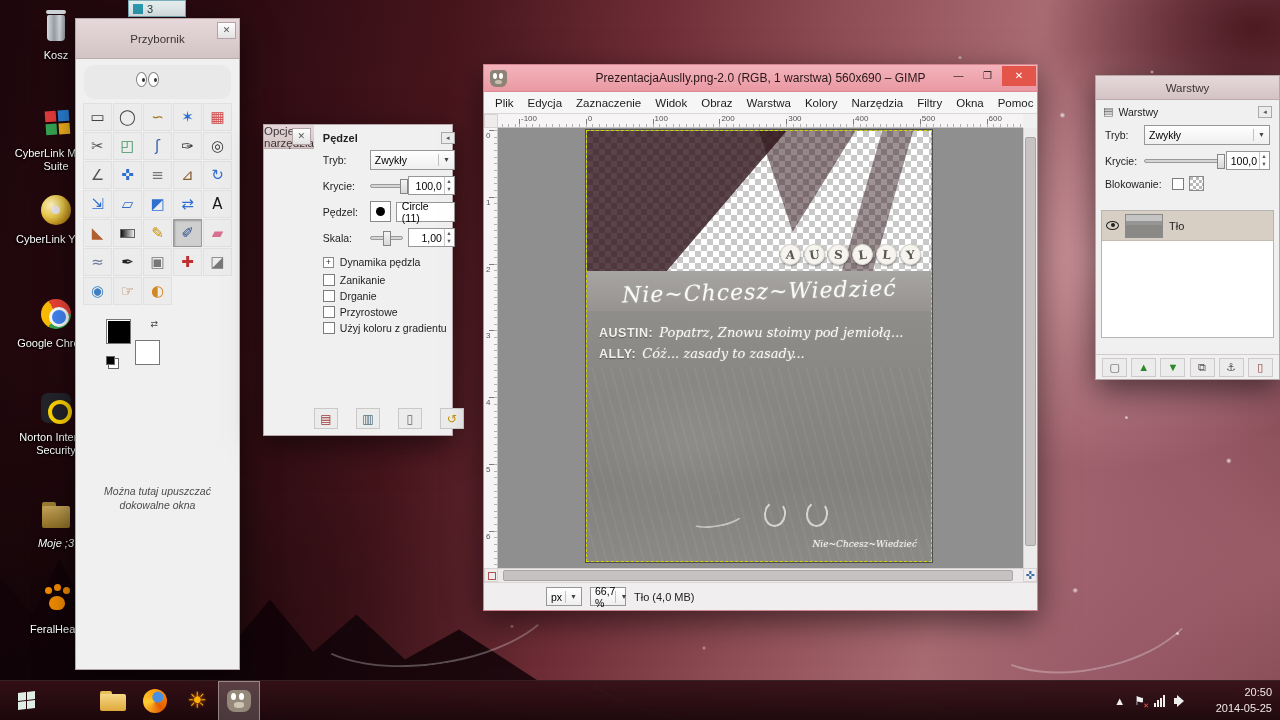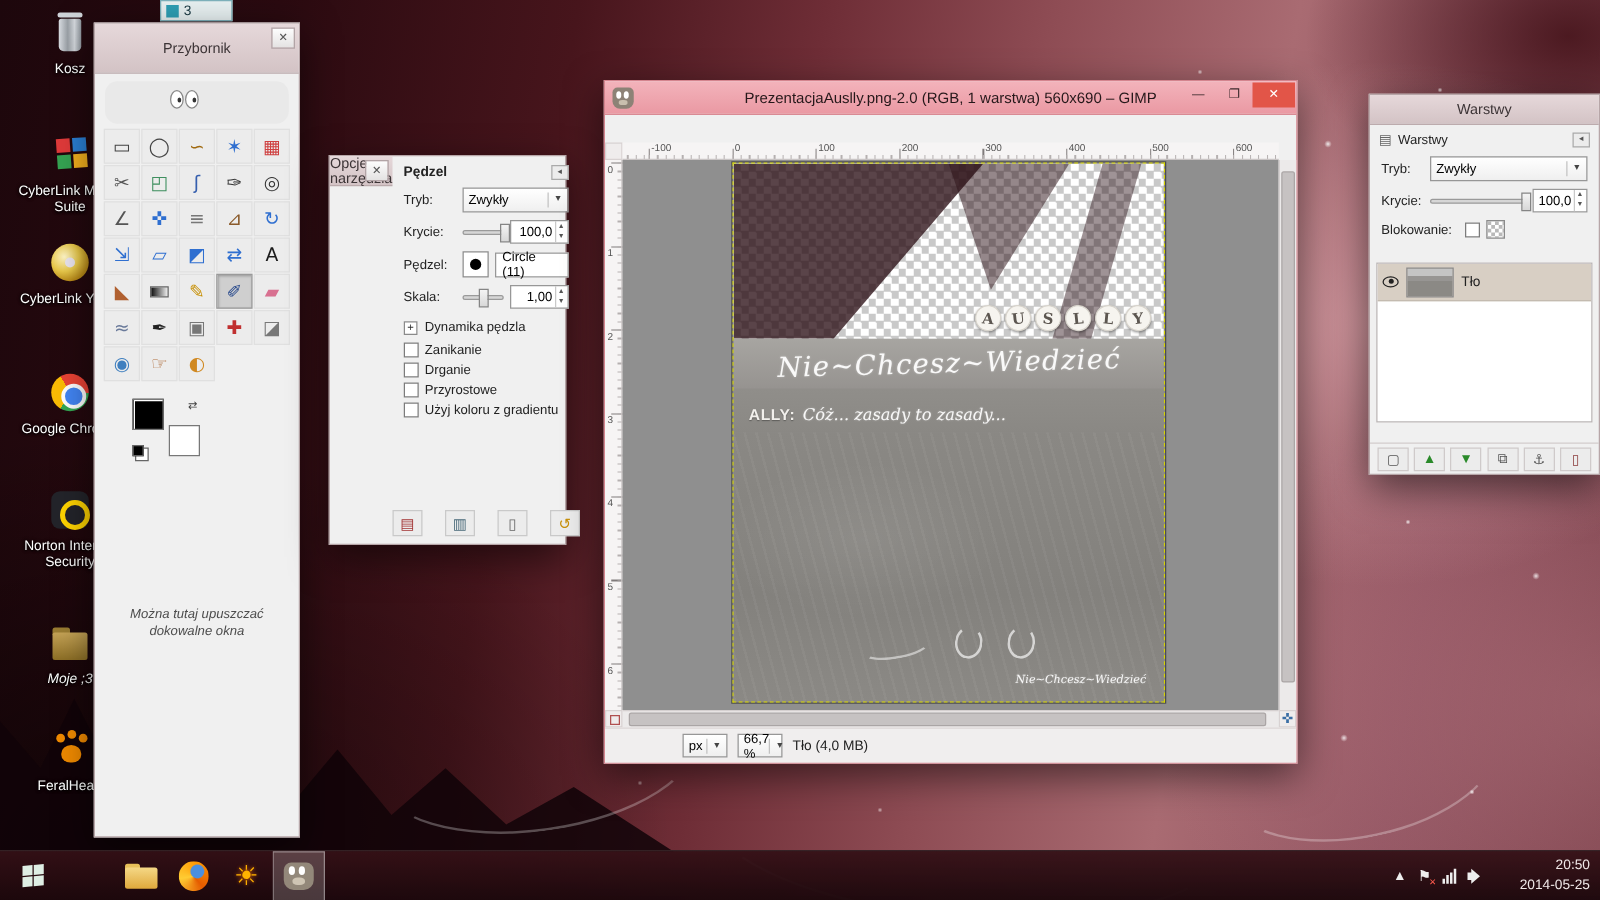--- a/index.html
+++ b/index.html
@@ -477,20 +477,33 @@
   <div class="win" id="gimpwin">
     <div id="gw-title">
       <span class="wilber-mini"></span>
       <span class="ttl">PrezentacjaAuslly.png-2.0 (RGB, 1 warstwa) 560x690 – GIMP</span>
       <span class="gw-ctrls">
         <span class="gw-btn">—</span>
         <span class="gw-btn">❐</span>
         <span class="gw-btn close">✕</span>
       </span>
     </div>
+    <div id="gw-menu">
+        <span class="menu-item">Plik</span>
+        <span class="menu-item">Edycja</span>
+        <span class="menu-item">Zaznaczenie</span>
+        <span class="menu-item">Widok</span>
+        <span class="menu-item">Obraz</span>
+        <span class="menu-item">Warstwa</span>
+        <span class="menu-item">Kolory</span>
+        <span class="menu-item">Narzędzia</span>
+        <span class="menu-item">Filtry</span>
+        <span class="menu-item">Okna</span>
+        <span class="menu-item">Pomoc</span>
+      </div>
     <div id="gw-main">
       <div id="corner"></div>
       <div id="hruler">
           <span class="hrl" style="left: 21px;">-100</span>
           <span class="hrl" style="left: 87.8px;">0</span>
           <span class="hrl" style="left: 154.6px;">100</span>
           <span class="hrl" style="left: 221.4px;">200</span>
           <span class="hrl" style="left: 288.2px;">300</span>
           <span class="hrl" style="left: 355px;">400</span>
           <span class="hrl" style="left: 421.8px;">500</span>
@@ -518,20 +531,24 @@
                 <span class="badge" style="transform: rotate(-6deg);">L</span>
                 <span class="badge" style="transform: rotate(5deg);">L</span>
                 <span class="badge" style="transform: rotate(-6deg);">Y</span>
               </div>
           </div>
           <div id="band">
             <span class="script">Nie~Chcesz~Wiedzieć</span>
           </div>
           <div id="dialog">
             <div class="dline">
+              <span class="dlabel2">AUSTIN:</span>
+              <span class="script dtext">Popatrz, Znowu stoimy pod jemiołą...</span>
+            </div>
+            <div class="dline">
               <span class="dlabel2">ALLY:</span>
               <span class="script dtext">Cóż... zasady to zasady...</span>
             </div>
           </div>
           <div id="board">
             <div id="deco">
               <span class="swirl"></span>
               <span class="horseshoe"></span>
               <span class="horseshoe"></span>
             </div>

